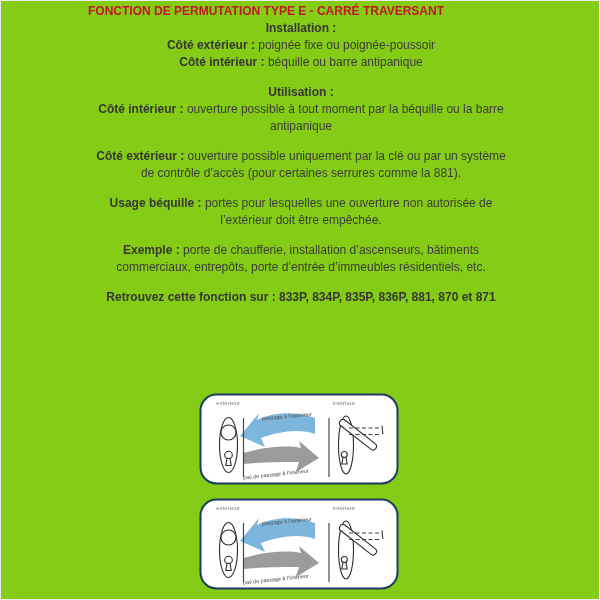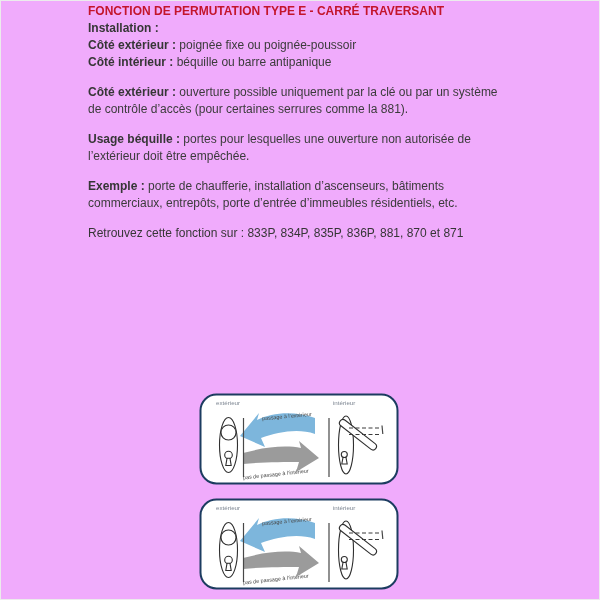--- a/index.html
+++ b/index.html
@@ -7,40 +7,40 @@
     width: 600px; height: 600px;
     background: #ffffff;
     font-family: "Liberation Sans", sans-serif;
     overflow: hidden;
   }
   .page {
     position: absolute; left: 0; top: 0;
     width: 600px; height: 600px;
     box-sizing: border-box;
     border: 1px solid #ececec;
-    background: #f0abfc;
+    background: #84cc16;
   }
   .textblock {
     position: absolute;
     left: 87px; top: 2px;
     width: 430px;
     font-size: 12px;
     line-height: 17px;
     color: #3b3b3b;
   }
   .title {
     color: #c3152b;
     font-weight: bold;
     font-size: 12px;
     margin: 0;
   }
-  .para { margin: 0 4px 13px 0; }
+  .para { margin: 0 4px 13px 0; text-align: center; }
   .para:last-child { margin-bottom: 0; }
   b { color: #363636; }
-  .models { font-weight: normal; white-space: nowrap; color: #363636; }
+  .models { font-weight: bold; white-space: nowrap; color: #363636; }
   .diagrams {
     position: absolute;
     left: 198px; top: 392px;
     display: flex;
     flex-direction: column;
     gap: 13px;
   }
   svg.diagram { display: block; }
   .dg-frame { fill: #ffffff; stroke: #1c3c60; stroke-width: 2; }
   .dg-label { font-size: 6.2px; fill: #7d8692; font-family: "Liberation Sans", sans-serif; }
@@ -59,20 +59,24 @@
   <div class="textblock">
 
     <p class="title">FONCTION DE PERMUTATION TYPE E - CARRÉ TRAVERSANT</p>
 
     <div class="para">
       <div><b>Installation :</b></div>
       <div><b>Côté extérieur :</b><span> poignée fixe ou poignée-poussoir</span></div>
       <div><b>Côté intérieur :</b><span> béquille ou barre antipanique</span></div>
     </div>
 
+    <div class="para">
+      <div><b>Utilisation :</b></div>
+      <div><b>Côté intérieur :</b><span> ouverture possible à tout moment par la béquille ou la barre antipanique</span></div>
+    </div>
 
     <div class="para">
       <b>Côté extérieur :</b><span> ouverture possible uniquement par la clé ou par un système de contrôle d’accès (pour certaines serrures comme la 881).</span>
     </div>
 
     <div class="para">
       <b>Usage béquille :</b><span> portes pour lesquelles une ouverture non autorisée de l’extérieur doit être empêchée.</span>
     </div>
 
     <div class="para">

